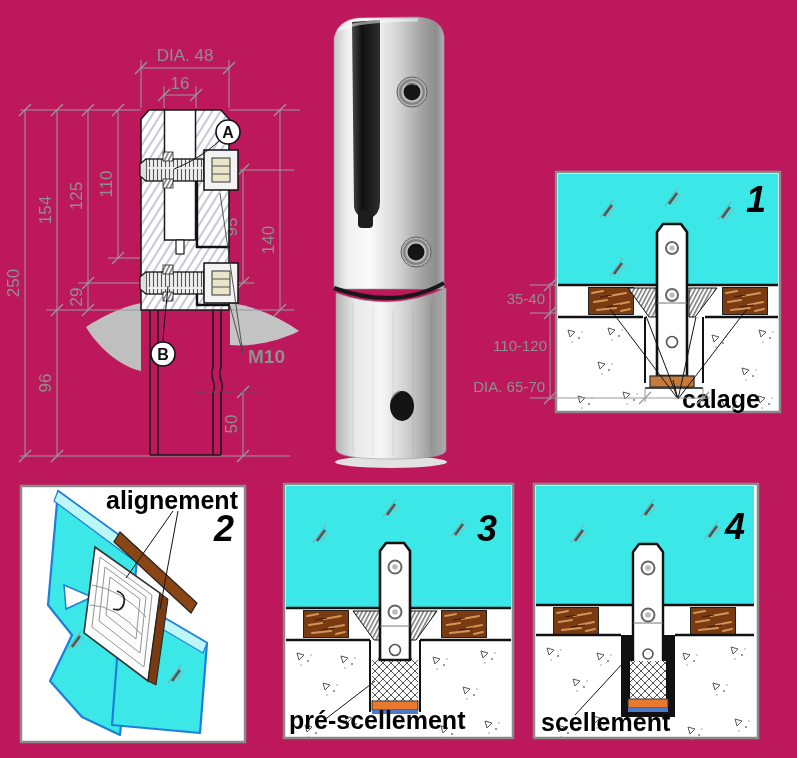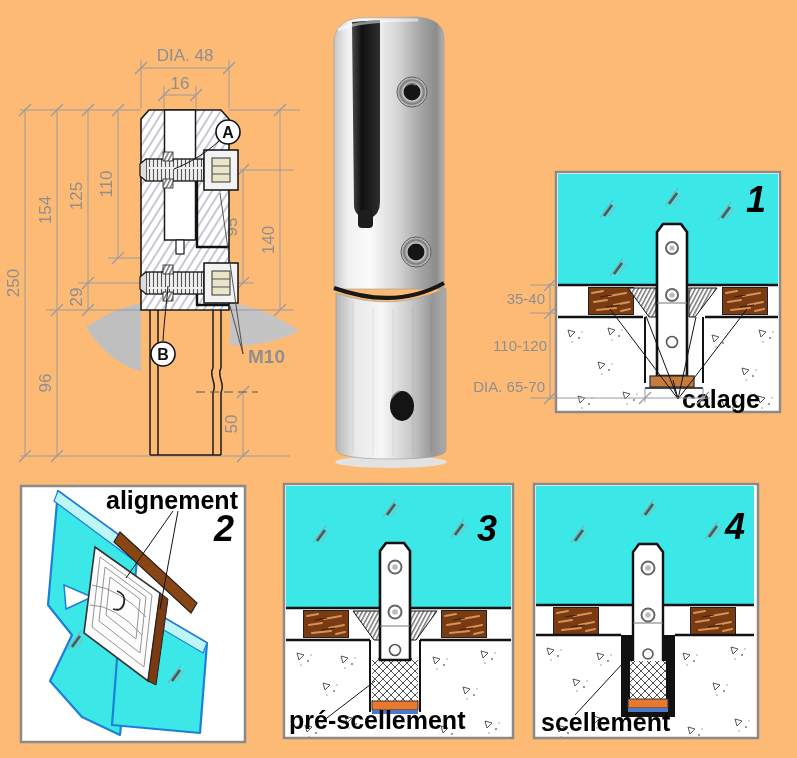--- a/index.html
+++ b/index.html
@@ -1,16 +1,16 @@
 <!DOCTYPE html>
 <html><head>
 <meta charset="utf-8">
 <style>
   html,body{margin:0;padding:0;background:#fff;}
-  #stage{position:relative;width:797px;height:758px;background:#fdba74;overflow:hidden;
+  #stage{position:relative;width:797px;height:758px;background:#be185d;overflow:hidden;
          font-family:"Liberation Sans",sans-serif;}
   svg{position:absolute;overflow:visible;}
   .dl{stroke:#9a9aa0;stroke-width:1;fill:none;}
   .pl{stroke:#1a1a1a;stroke-width:1.5;fill:none;}
   .dt{fill:#8f8f8f;font-size:17px;}
   .dt2{fill:#8f8f8f;font-size:15px;}
   .cap{fill:#000;font-weight:bold;font-size:25px;}
   .num{fill:#000;font-weight:bold;font-style:italic;font-size:36px;}
   .ab{fill:#111;font-weight:bold;font-size:16px;}
   text{font-family:"Liberation Sans",sans-serif;}

